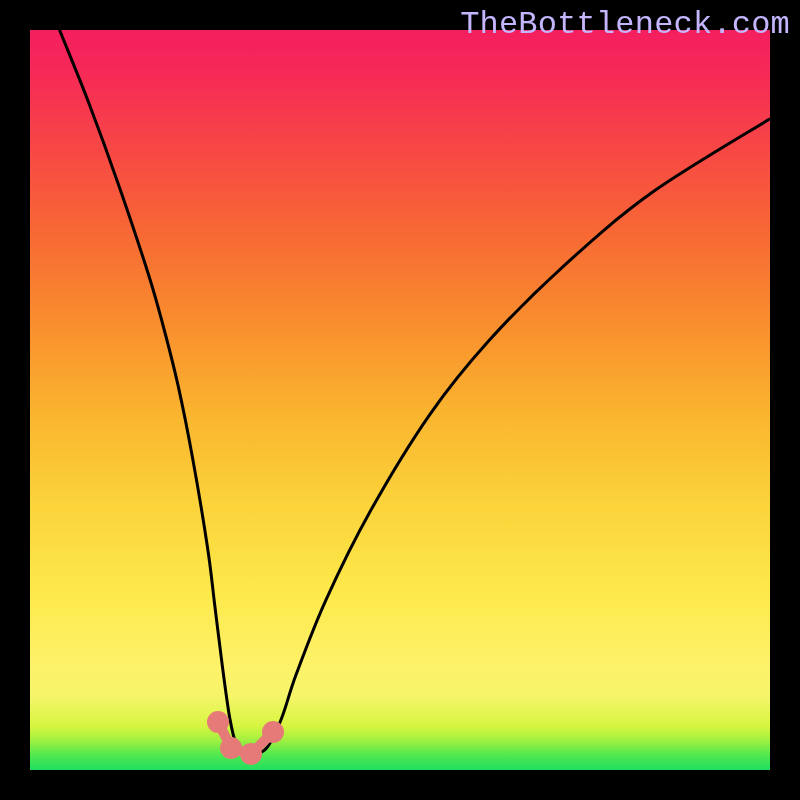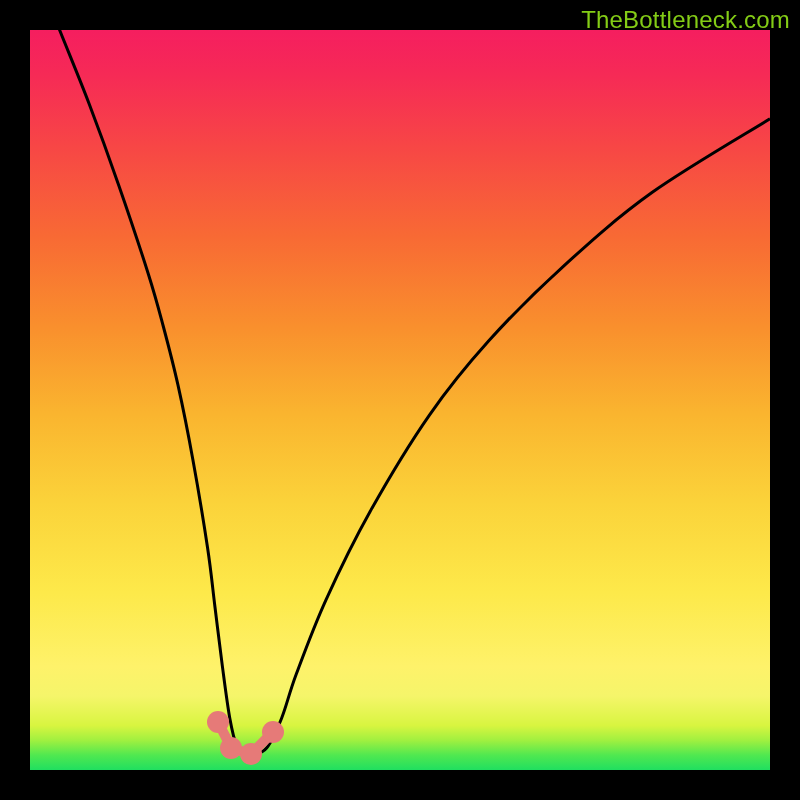--- a/index.html
+++ b/index.html
@@ -30,24 +30,24 @@
       #f86a34 72%,
       #f74745 84%,
       #f62a56 94%,
       #f51e5f 100%
     );
   }
   .watermark {
     position: absolute;
     top: 6px;
     right: 10px;
-    font-family: Liberation Sans, sans-serif;
-    font-size: 24px;
+    font-family: Liberation Mono, monospace;
+    font-size: 32px;
     font-weight: 500;
-    color: #84cc16;
+    color: #c4b5fd;
     letter-spacing: 0.2px;
   }
   svg.curve {
     position: absolute;
     left: 0; top: 0;
     width: 740px; height: 740px;
   }
   .marker {
     position: absolute;
     width: 22px;

